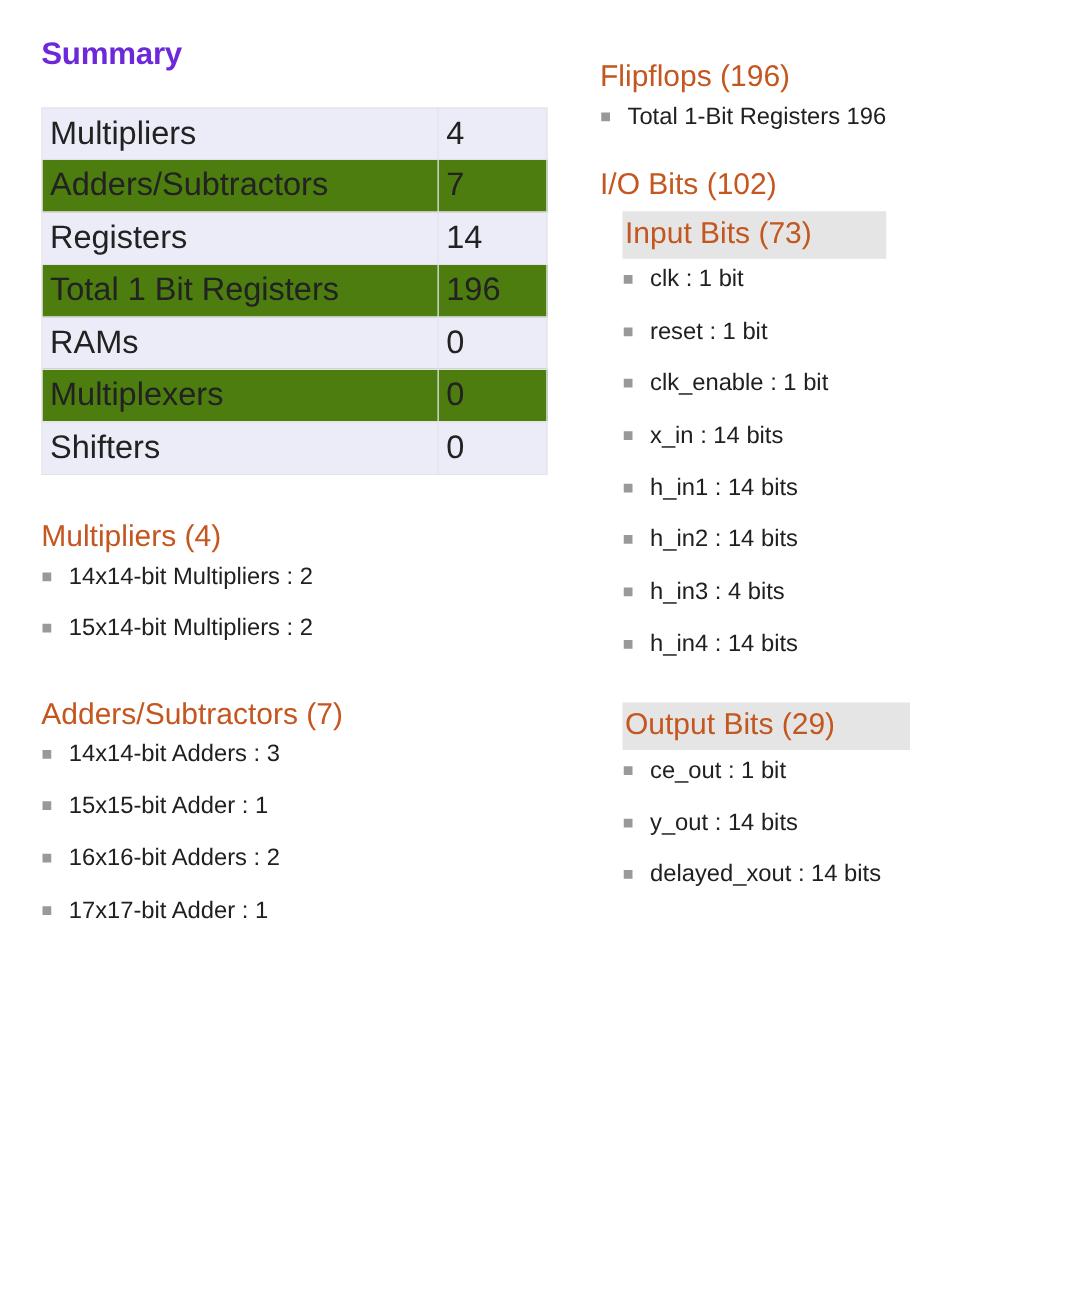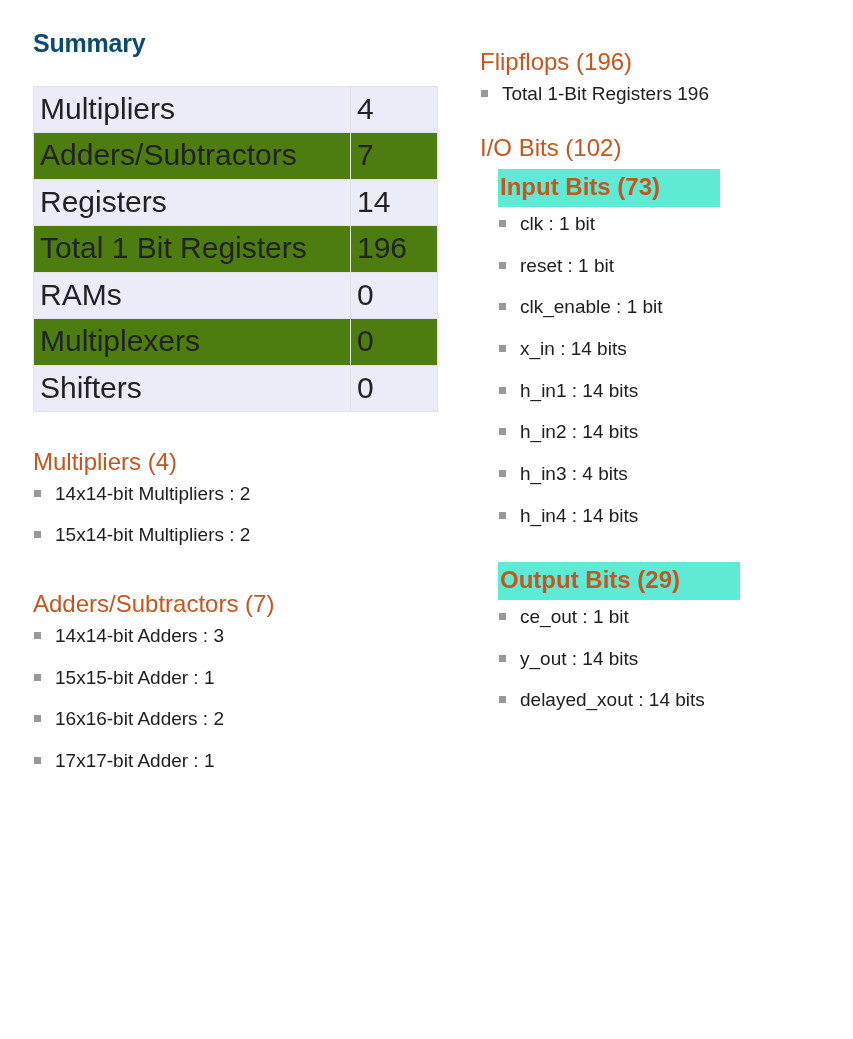--- a/index.html
+++ b/index.html
@@ -31,36 +31,36 @@
   .col-right {
     width: 383px;
     padding: 22px 0 0 10px;
     box-sizing: border-box;
   }
 
   
   .summary-title {
     font-size: 25px;
     font-weight: bold;
-    color: #0c4a6e;
+    color: #6d28d9;
     margin: 0 0 28px 0;
     line-height: 1.1;
     letter-spacing: -0.2px;
   }
 
   
   .summary-table {
     border-collapse: collapse;
     width: 380px;
     border: 1px solid #dcdcdc;
     table-layout: fixed;
   }
   .summary-table td {
     border: 1px solid #e2e2ea;
-    font-size: 30px;
+    font-size: 26px;
     color: #222222;
     padding: 5px 6px 6px 6px;
     line-height: 1.15;
     white-space: nowrap;
   }
   .summary-table td.label { width: 304px; }
   .summary-table td.value { width: 74px; }
   .summary-table tr.shade td { background: #ececf8; }
   .summary-table tr.plain td { background: #4d7c0f; }
 
@@ -68,24 +68,23 @@
   .section { margin-top: 30px; }
   .section-title {
     font-size: 24px;
     font-weight: normal;
     color: #c4561f;
     margin: 0 0 4px 0;
     line-height: 1.2;
     white-space: nowrap;
   }
   .section-title.highlight {
-    background: #5eead4;
+    background: #e5e5e5;
     display: inline-block;
     padding: 4px 60px 5px 2px;
-    font-weight: bold;
   }
 
   ul.bullets {
     list-style: none;
     margin: 0;
     padding: 0;
   }
   ul.bullets li {
     position: relative;
     padding-left: 22px;

